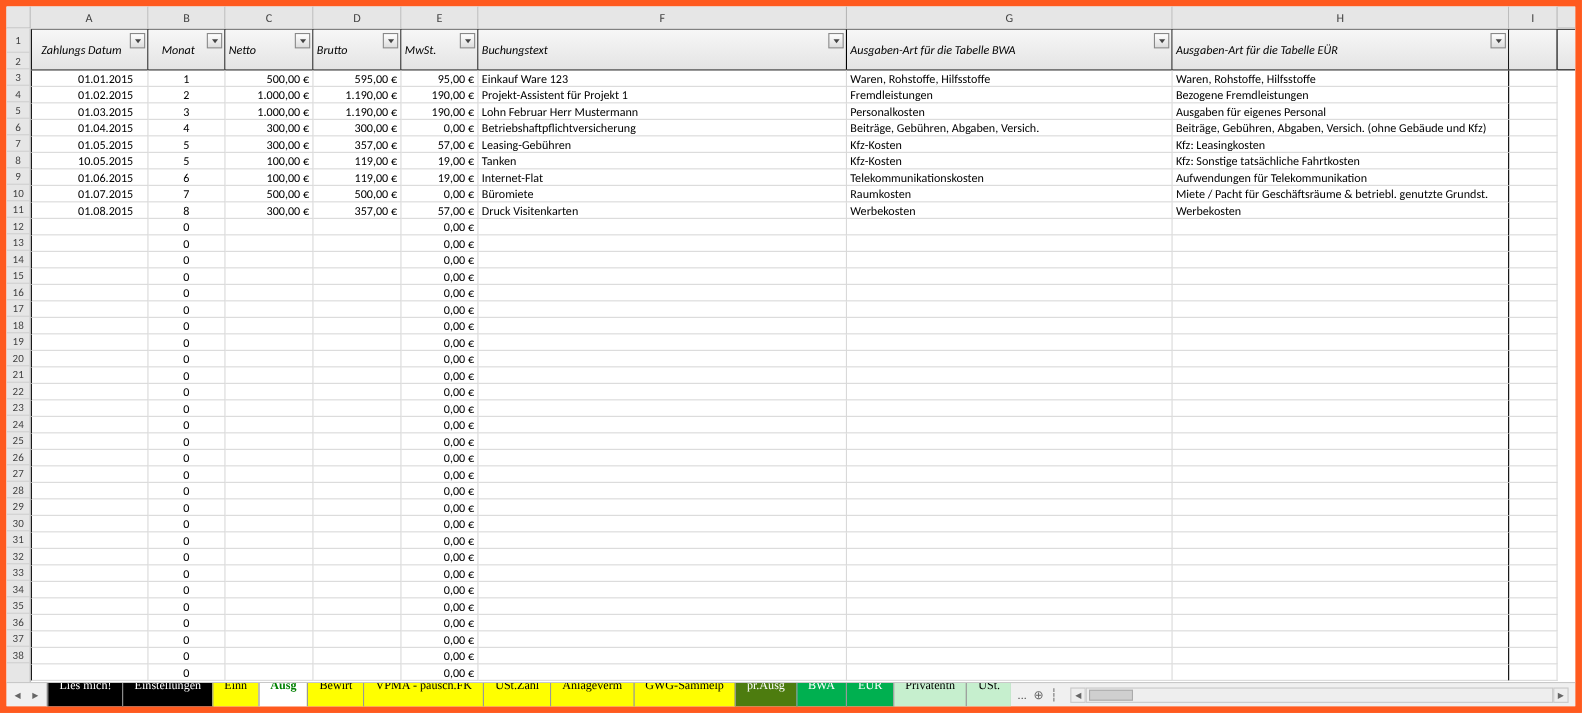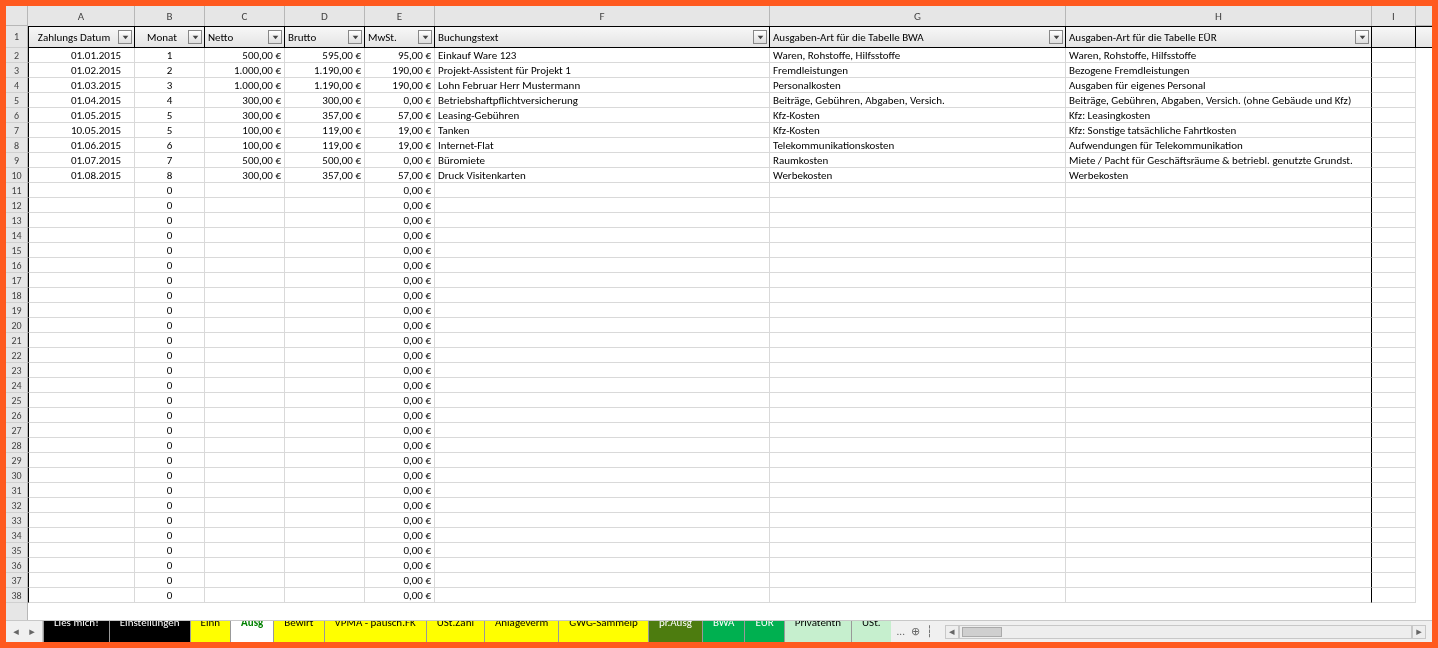--- a/index.html
+++ b/index.html
@@ -72,24 +72,25 @@
     flex: 1 1 auto;
     display: flex;
     flex-direction: column;
     overflow: hidden;
   }
   .row {
     display: flex;
     height: 15px;
   }
   .row.header {
-    height: 22px;
+    height: 38px;
     background: linear-gradient(#f7f7f7,#e4e4e4);
     border-top: 1px solid #000;
     border-bottom: 1px solid #000;
+    font-style: italic;
   }
   .cell {
     border-right: 1px solid #d9d9d9;
     border-bottom: 1px solid #d9d9d9;
     padding: 0 3px;
     display: flex;
     align-items: center;
     overflow: hidden;
     white-space: nowrap;
     font-size: 11px;
@@ -158,20 +159,21 @@
   }
   .tab {
     padding: 14px 10px;
     border: 1px solid #999;
     border-bottom: none;
     margin-right: -1px;
     background: #fff;
     cursor: pointer;
     position: relative;
     top: 1px;
+    font-family: Liberation Serif, serif;
   }
   .tab.active {
     background: #fff;
     font-weight: bold;
   }
   .tab.black { background:#000; color:#fff; }
   .tab.yellow { background:#ffff00; }
   .tab.blue { background:#4d7c0f; color:#fff; }
   .tab.green { background:#00b050; color:#fff; }
   .tab.lgreen { background:#c6efce;text-align:right; }

